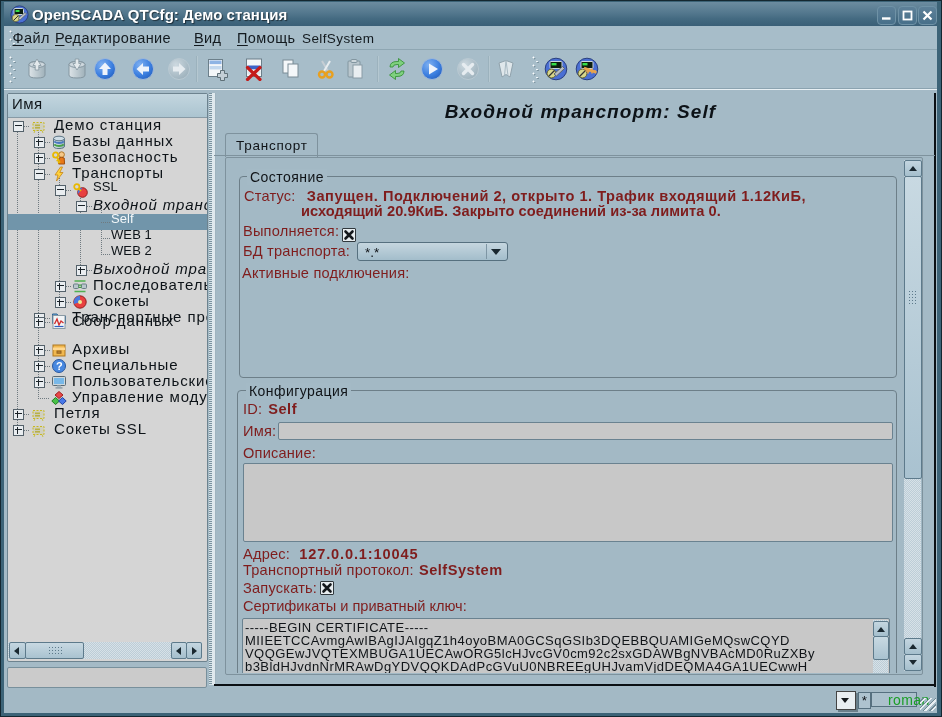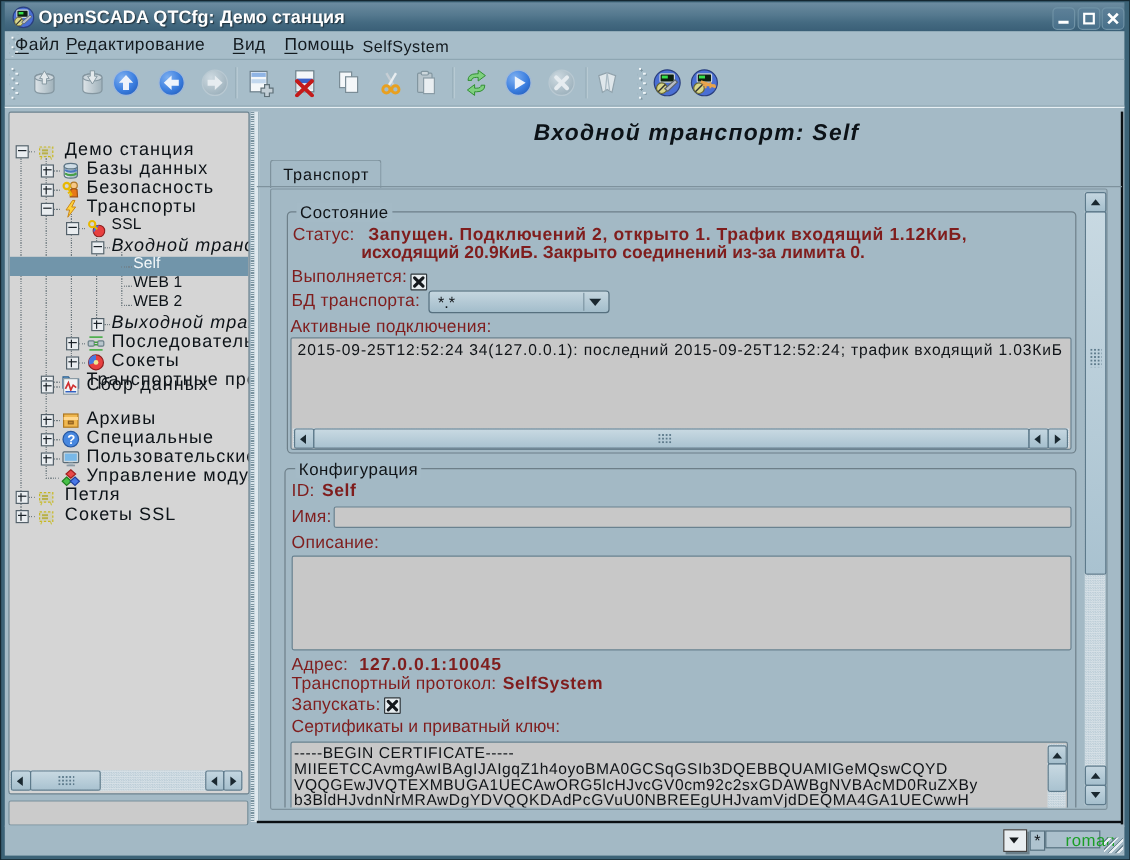--- a/index.html
+++ b/index.html
@@ -219,20 +219,23 @@
       <rect x="6" y="4.5" width="12" height="7" rx="1" fill="#0d1f10" stroke="#cbd4da"></rect>
       <rect x="7.5" y="6" width="5" height="2.4" fill="#35e04a"></rect>
       <circle cx="7.5" cy="16.5" r="4.4" fill="#d8d68a" stroke="#6a6830"></circle>
       <path d="M4.5 19.5 L10.5 13.5" stroke="#333" stroke-width="1.2"></path>
       <path d="M10.5 14 L21 14 M13 11.5 L13 16.5 M17 11.5 L17 16.5" stroke="#e8a44c" stroke-width="1.6"></path>
       <path d="M9 11 L21.5 15.5" stroke="#e8a44c" stroke-width="2.4"></path>
     </svg>
 </div>
 <div id="central">
  <div id="treewrap">
+  <div id="treehead">
+        <span>Имя</span>
+      </div>
   <div id="treebody">
    <svg width="0" height="0">
           <defs>
     <linearGradient id="gkey" x1="0" y1="0" x2="1" y2="1">
               <stop offset="0" stop-color="#ffe680"></stop>
               <stop offset="1" stop-color="#d9a520"></stop>
             </linearGradient>
    </defs>
         </svg>
    <div class="vline" style="left:9px;top:10px;height:300px"></div>
@@ -506,38 +509,20 @@
                   <path d="M2.5 2.5 L9.5 9.5 M9.5 2.5 L2.5 9.5" stroke="#14181c" stroke-width="2.6" stroke-linecap="round"></path>
                 </svg>
               </div>
      <div class="lbl" style="left:3px;top:66px">БД транспорта:</div>
      <div class="combo" style="left:117px;top:64.5px;width:149px;height:17px">
       <span class="abs" style="left:7px;top:2px">*.*</span>
       <div class="abs" style="right:20px;top:1px;bottom:1px;width:1px;background:#7e96a4"></div>
       <div class="arr" style="right:6px;top:6px;border-left:5px solid rgba(0,0,0,0);border-right:5px solid rgba(0,0,0,0);border-top:6px solid #1a2830"></div>
      </div>
      <div class="lbl" style="left:2px;top:88px">Активные подключения:</div>
-     <div class="field" style="left:2px;top:104px;width:649px;height:92px">
-      <div class="abs small" style="left:5px;top:2px;white-space:nowrap;letter-spacing:0.72px">2015-09-25T12:52:24 34(127.0.0.1): последний 2015-09-25T12:52:24; трафик входящий 1.03КиБ</div>
-      <div class="abs" style="left:1px;right:1px;bottom:1px;height:16px">
-       <div class="sbtrack abs" style="left:0;right:0;top:0;bottom:0"></div>
-       <div class="sbbtn abs" style="left:1px;top:0px;width:15px;height:15px">
-                    <div class="arr" style="left:4px;top:3.5px;border-top:4px solid rgba(0,0,0,0);border-bottom:4px solid rgba(0,0,0,0);border-right:5px solid #1a2830"></div>
-                  </div>
-       <div class="sbthumb abs" style="left:17px;top:0px;width:595px;height:15px">
-                    <div class="abs" style="left:48%;top:3px;width:12px;height:9px;background:radial-gradient(circle 1px at 1.5px 1.5px,#5d7a8b 60%,rgba(0,0,0,0) 65%);background-size:3px 3px"></div>
-                  </div>
-       <div class="sbbtn abs" style="right:17px;top:0px;width:15px;height:15px">
-                    <div class="arr" style="left:4px;top:3.5px;border-top:4px solid rgba(0,0,0,0);border-bottom:4px solid rgba(0,0,0,0);border-right:5px solid #1a2830"></div>
-                  </div>
-       <div class="sbbtn abs" style="right:1px;top:0px;width:15px;height:15px">
-                    <div class="arr" style="left:5px;top:3.5px;border-top:4px solid rgba(0,0,0,0);border-bottom:4px solid rgba(0,0,0,0);border-left:5px solid #1a2830"></div>
-                  </div>
-      </div>
-     </div>
     </div>
     <div class="group" style="left:10px;top:231px;width:658px;height:300px">
      <div class="glabel" style="left:8px">Конфигурация</div>
      <div class="lbl" style="left:5px;top:10px">ID:<span class="b" style="margin-left:6px">Self</span></div>
      <div class="lbl" style="left:5px;top:31.5px">Имя:</div>
      <div class="field" style="left:40px;top:31px;width:613px;height:16px"></div>
      <div class="lbl" style="left:5px;top:53.5px">Описание:</div>
      <div class="field" style="left:5px;top:72px;width:648px;height:77px"></div>
      <div class="lbl" style="left:5px;top:154.5px">Адрес: <span class="b" style="margin-left:5px;letter-spacing:0.85px">127.0.0.1:10045</span></div>
      <div class="lbl" style="left:5px;top:170.5px">Транспортный протокол: <span class="b" style="margin-left:1px">SelfSystem</span></div>

